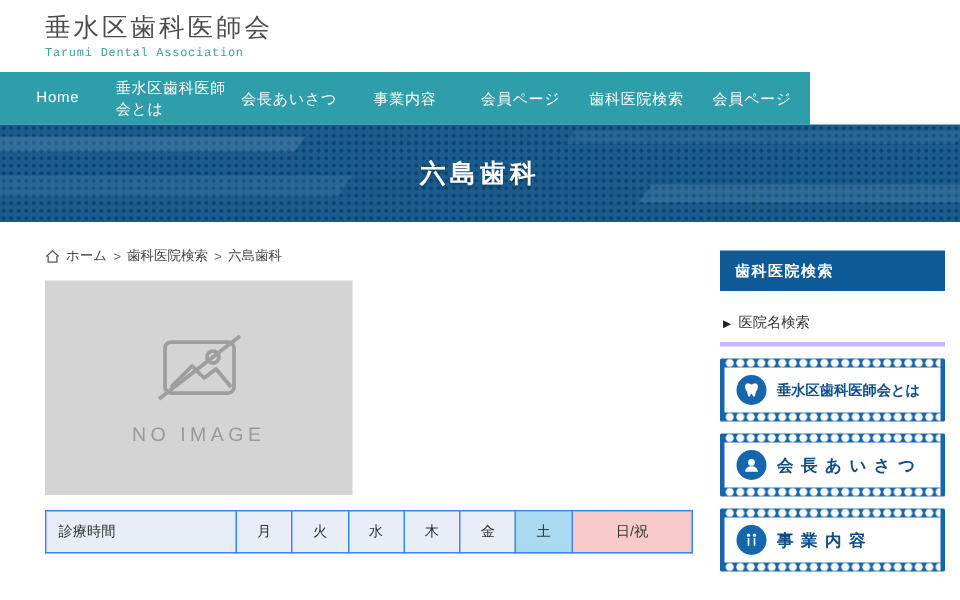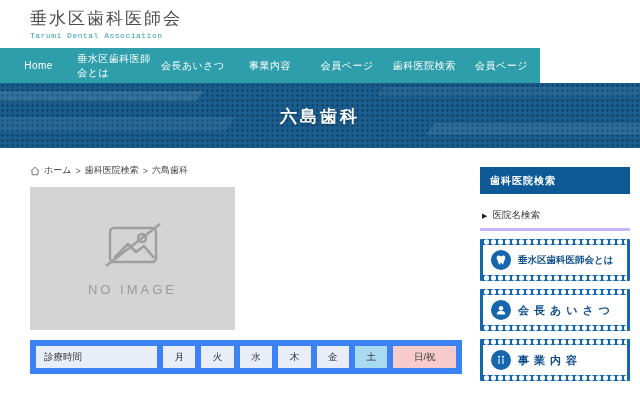--- a/index.html
+++ b/index.html
@@ -33,21 +33,21 @@
   .crumb { cursor:pointer; }
   .crumb-sep { color:#666; }
   .home-ic { width:10px; height:10px; display:inline-block; }
   
   .noimage-box { position:absolute; left:30px; top:187px; width:205px; height:143px; background:#d4d4d4;
     display:flex; flex-direction:column; align-items:center; justify-content:center; gap:12px; }
   .noimage-label { color:#9a9a9a; font-size:13px; letter-spacing:3px; }
   
   .hours-table { position:absolute; left:30px; top:340px; width:432px; border-collapse:collapse; font-size:9.5px; color:#333;
     background:#fff; }
-  .hours-table th, .hours-table td { border:6px solid #3b82f6; height:28px; text-align:center; font-weight:normal; }
+  .hours-table th, .hours-table td { border:1px solid #3b82f6; height:28px; text-align:center; font-weight:normal; }
   .hours-table td.row-label, .hours-table th.col-label { text-align:left; padding-left:8px; width:127px; }
   .hours-table th { background:#e9edf8; }
   .hours-table th.sat { background:#a9daf2; }
   .hours-table th.sun { background:#f7cbc9; }
   .hours-table td { height:32px; color:#888; }
   .hours-table td.row-label { color:#333; }
   
   .sidebar { position:absolute; left:480px; top:167px; width:150px; }
   .sb-header { background:#0d5a96; color:#ffffff; font-size:10px; font-weight:bold; height:27px;
     display:flex; align-items:center; padding-left:10px; letter-spacing:1px; }

